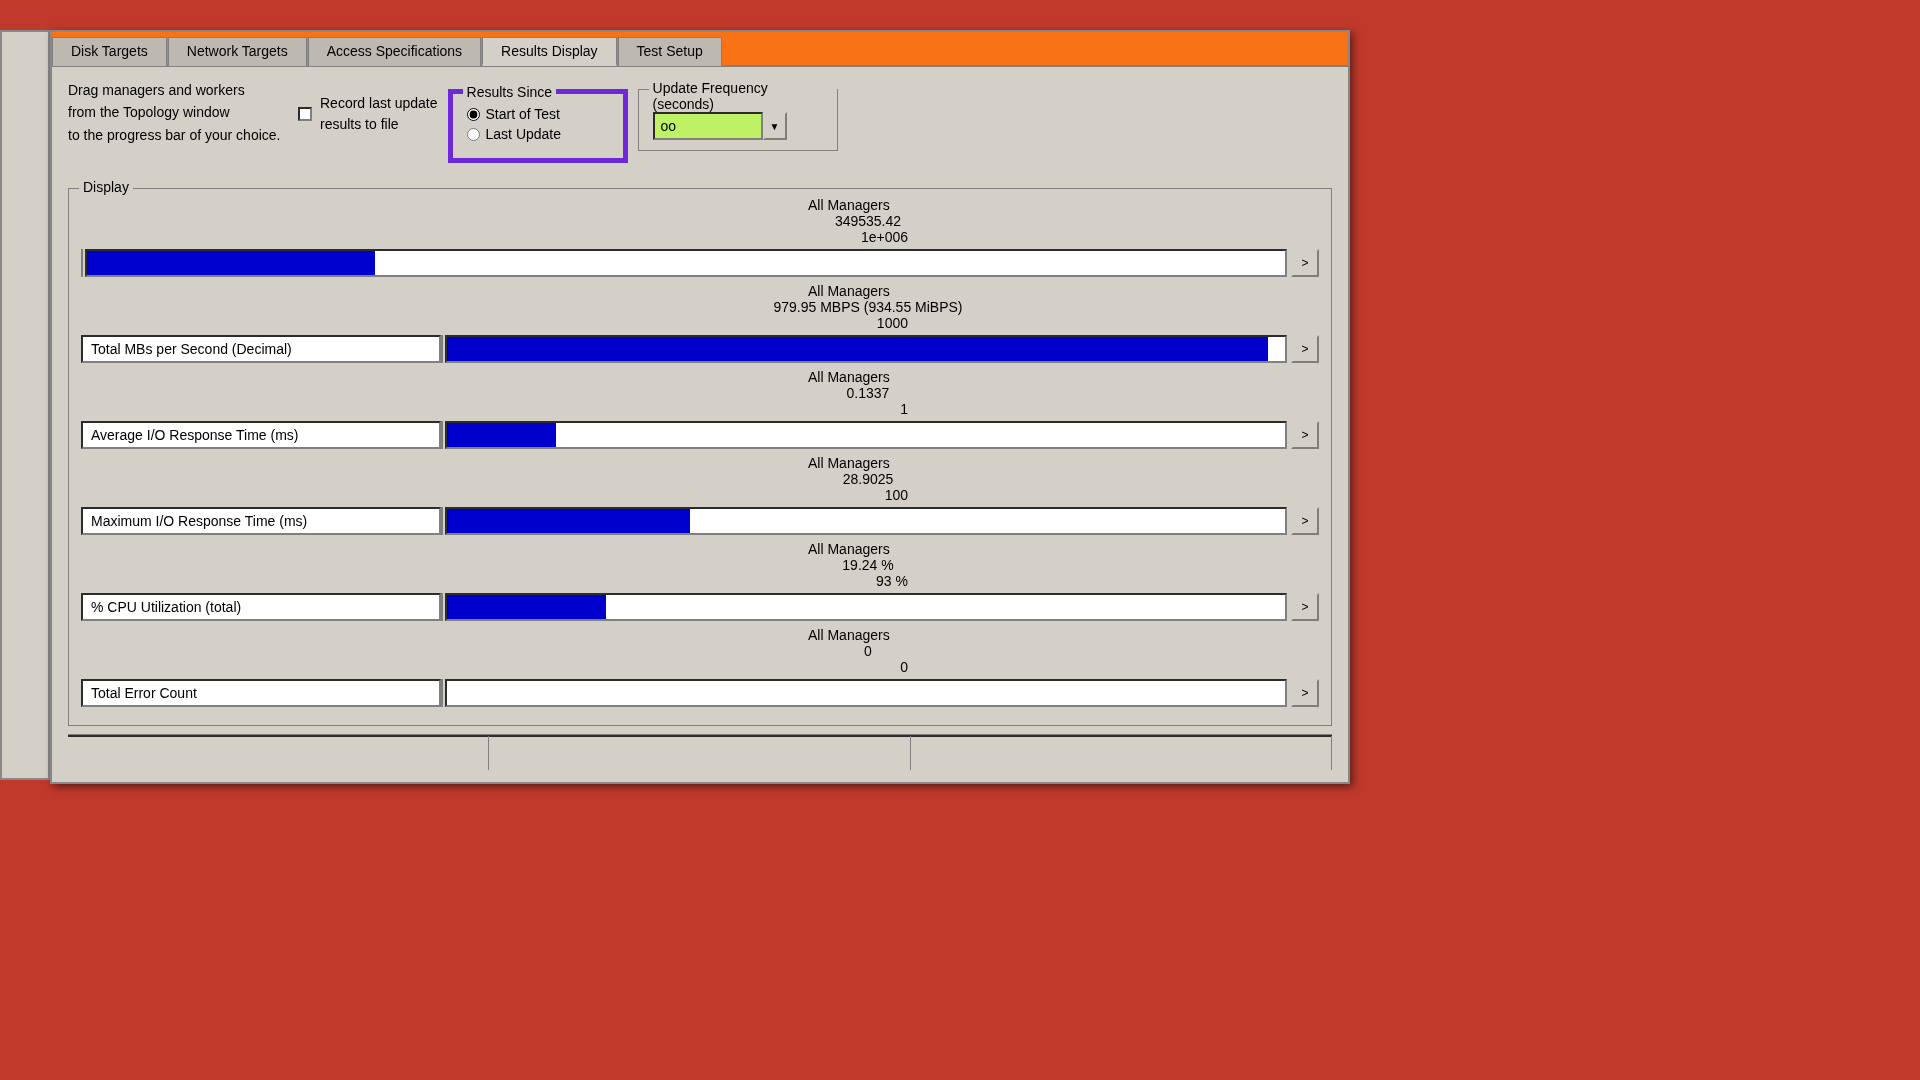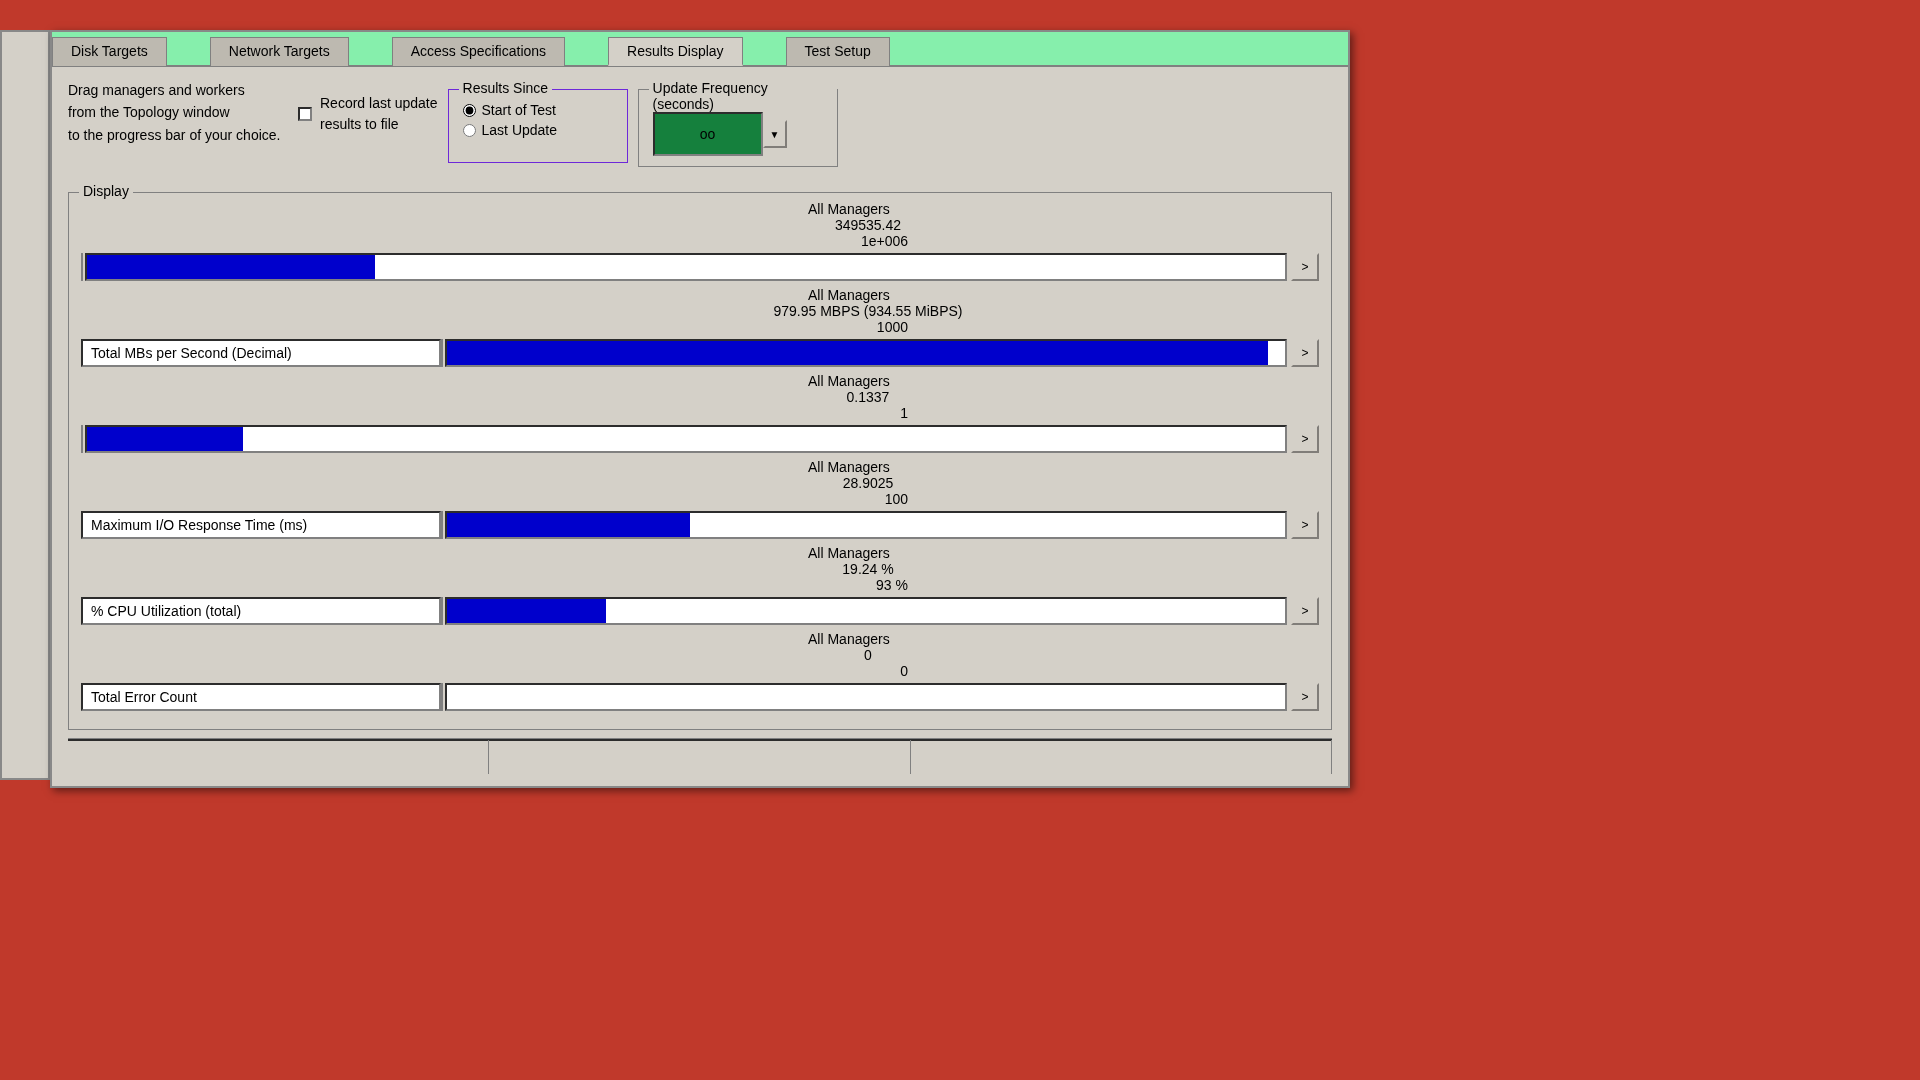--- a/index.html
+++ b/index.html
@@ -8,24 +8,23 @@
       font-family: Arial, sans-serif;
       font-size: 14px;
       color: #000;
       width: 1920px;
       height: 1080px;
       overflow: hidden;
     }
     
     .tab-bar {
       display: flex;
-      background: #86efac;
+      background: #f97316;
       border-bottom: 2px solid #808080;
       padding-top: 4px;
-      gap: 42px;
     }
     .tab {
       padding: 5px 18px;
       border: 1px solid #808080;
       border-bottom: none;
       background: #d4d0c8;
       cursor: pointer;
       font-size: 14px;
       margin-right: 1px;
       position: relative;
@@ -73,22 +72,22 @@
       background: #fff;
       display: inline-block;
     }
     .record-label {
       font-size: 14px;
       line-height: 1.5;
     }
 
     
     .results-since-box {
-      border: 1px solid #6d28d9;
-      padding: 8px 14px 24px 14px;
+      border: 5px solid #6d28d9;
+      padding: 8px 14px 16px 14px;
       position: relative;
       min-width: 180px;
       margin-top: 10px;
     }
     .results-since-box .box-title {
       position: absolute;
       top: -10px;
       left: 10px;
       background: #d4d0c8;
       padding: 0 4px;
@@ -121,26 +120,25 @@
       padding: 0 4px;
       font-size: 14px;
     }
     .freq-input-row {
       display: flex;
       align-items: center;
       margin-top: 14px;
     }
     .freq-input {
       border: 2px inset #808080;
-      background: #15803d;
+      background: #bef264;
       width: 110px;
       height: 28px;
       font-size: 14px;
-      padding: 20px 6px;
-      text-align: center;
+      padding: 12px 6px;
     }
     .freq-dropdown-btn {
       width: 24px;
       height: 28px;
       border: 2px outset #d4d0c8;
       background: #d4d0c8;
       cursor: pointer;
       display: flex;
       align-items: center;
       justify-content: center;
@@ -376,20 +374,21 @@
         <div class="metric-info-row">
           <div style="width:364px;"></div>
           <div class="metric-header" style="flex:1; display:flex; padding-left:4px;">
             <span class="metric-manager">All Managers</span>
             <span class="metric-value">0.1337</span>
             <span class="metric-max">1</span>
           </div>
           <div style="width:32px;"></div>
         </div>
         <div class="metric-row">
+          <div class="metric-label-box">Average I/O Response Time (ms)</div>
           <div style="width:4px;border-left:2px solid #808080;height:28px;"></div>
           <div class="bar-track" style="flex:1;">
             <div class="bar-fill" style="width:13%;"></div>
           </div>
           <div class="arrow-btn">&gt;</div>
         </div>
       </div>
 
       <div class="metric-group">
         <div class="metric-info-row">

